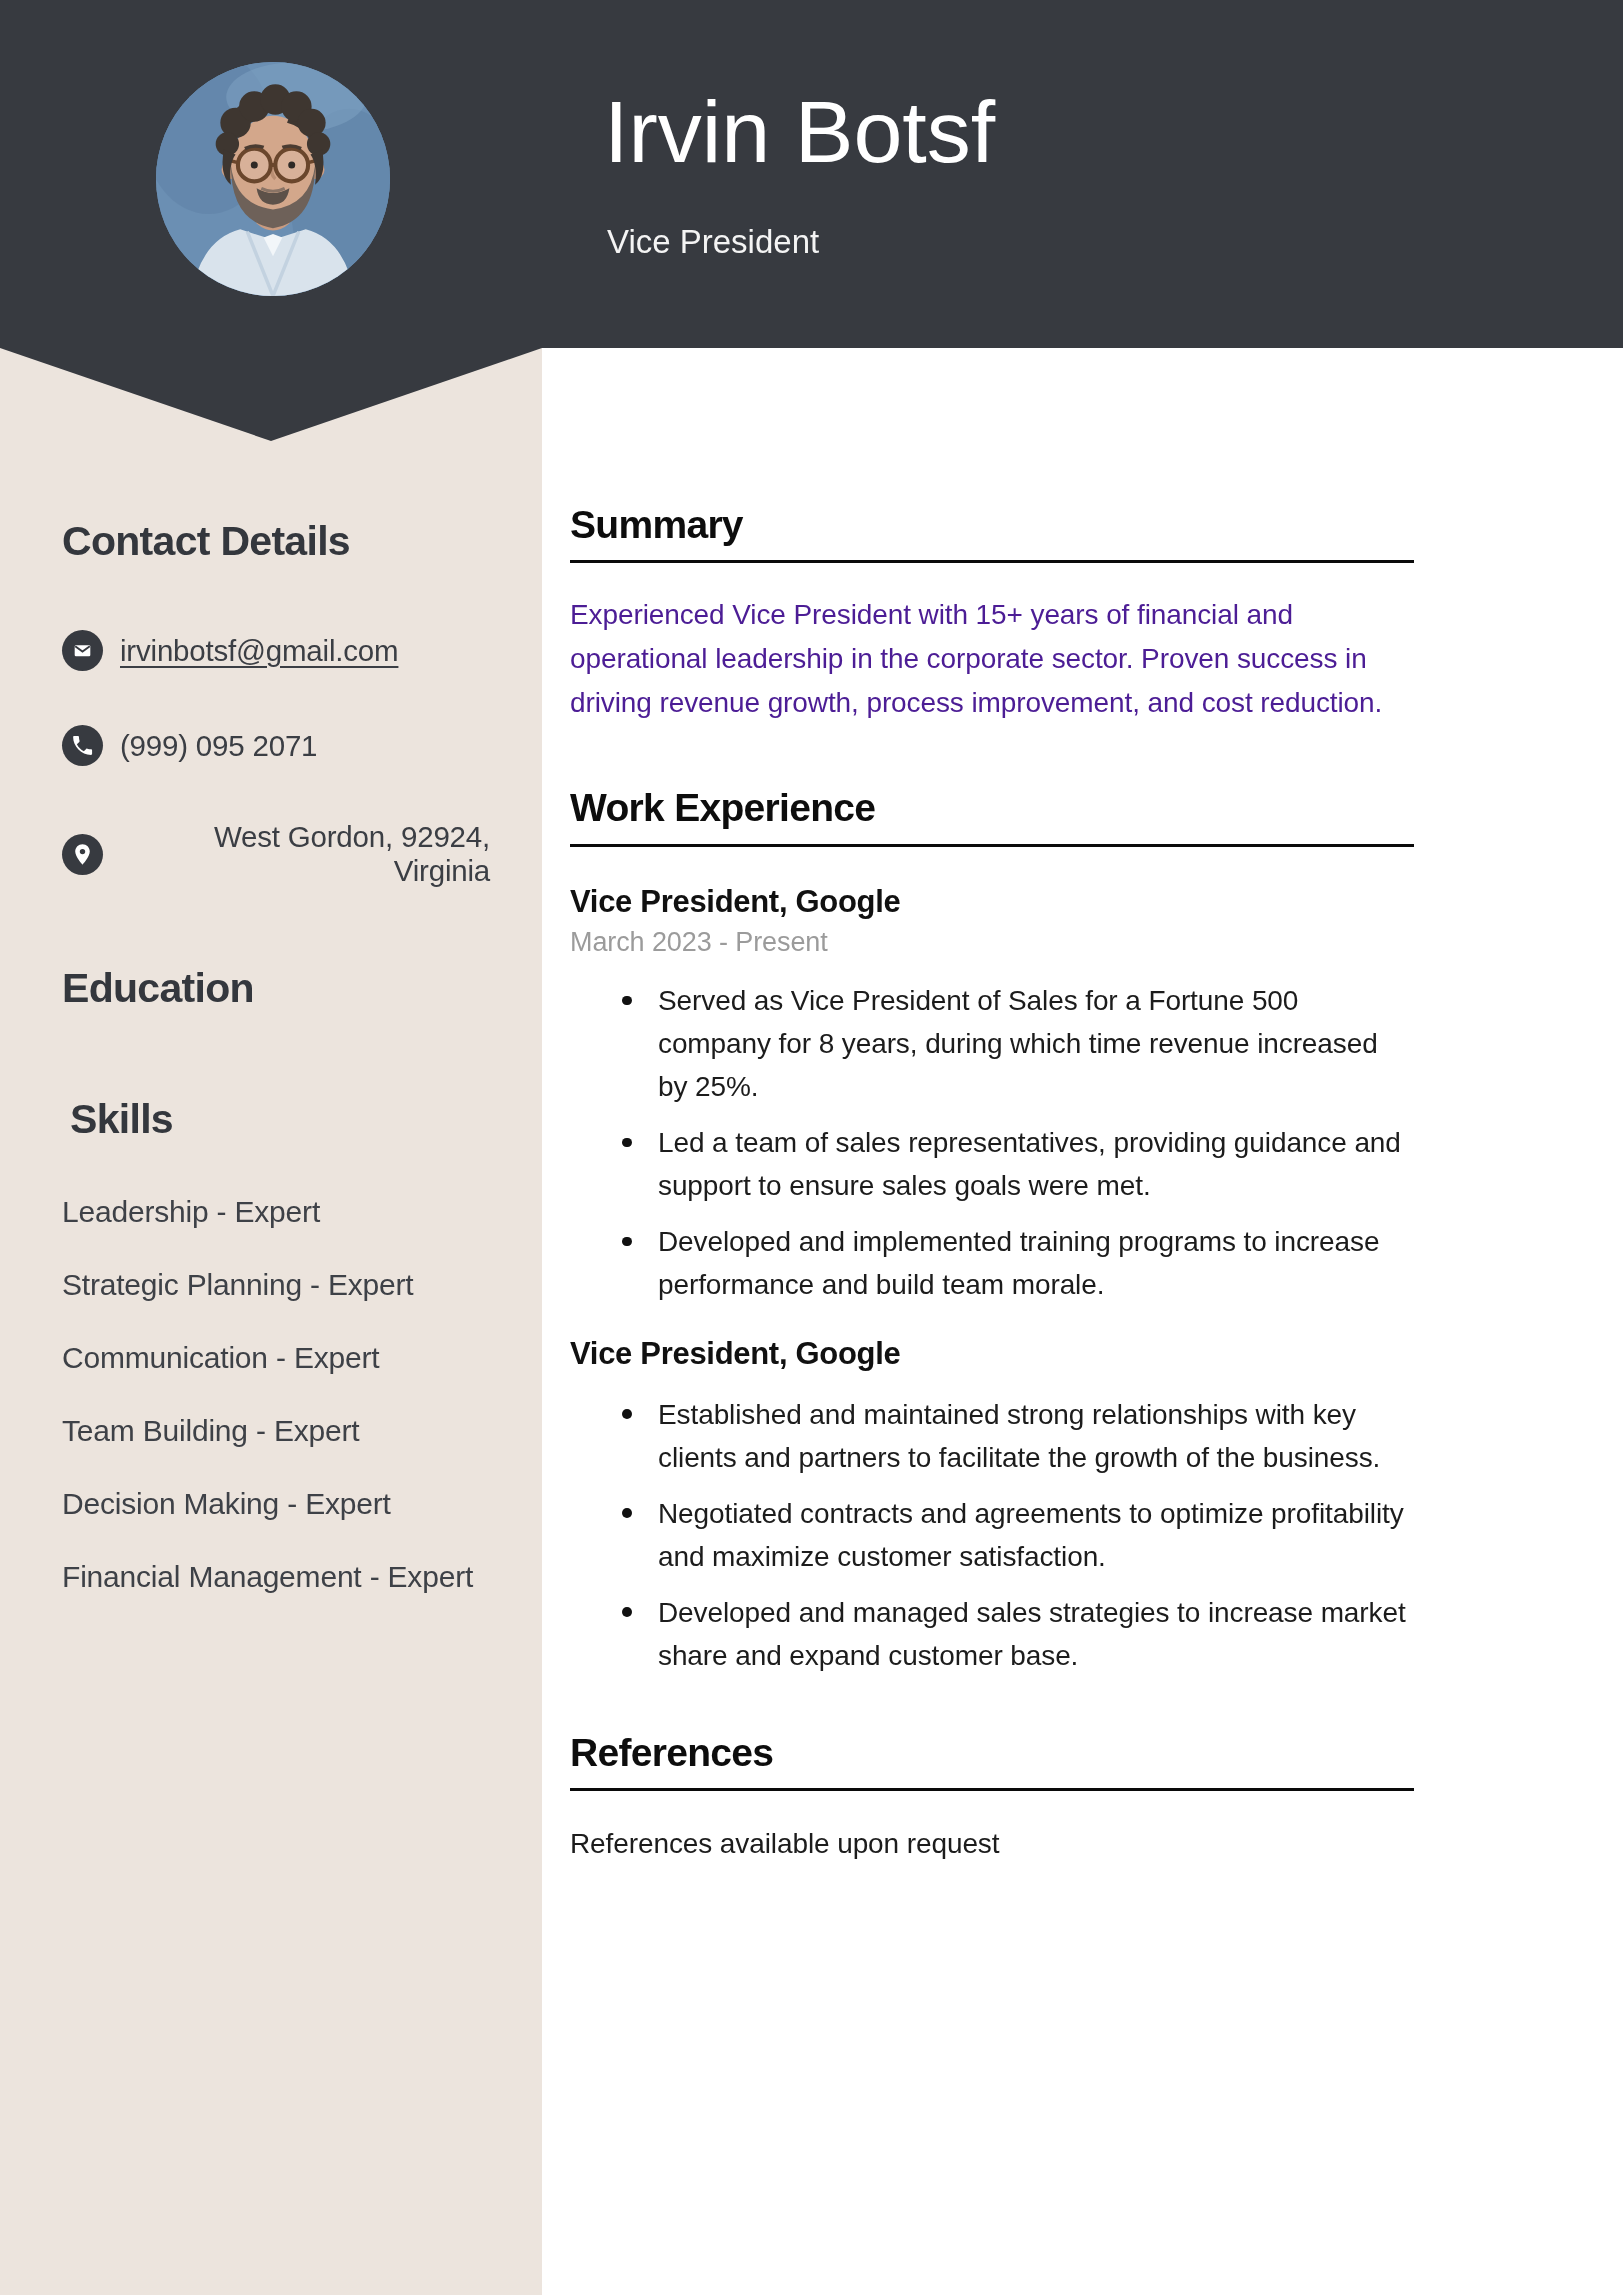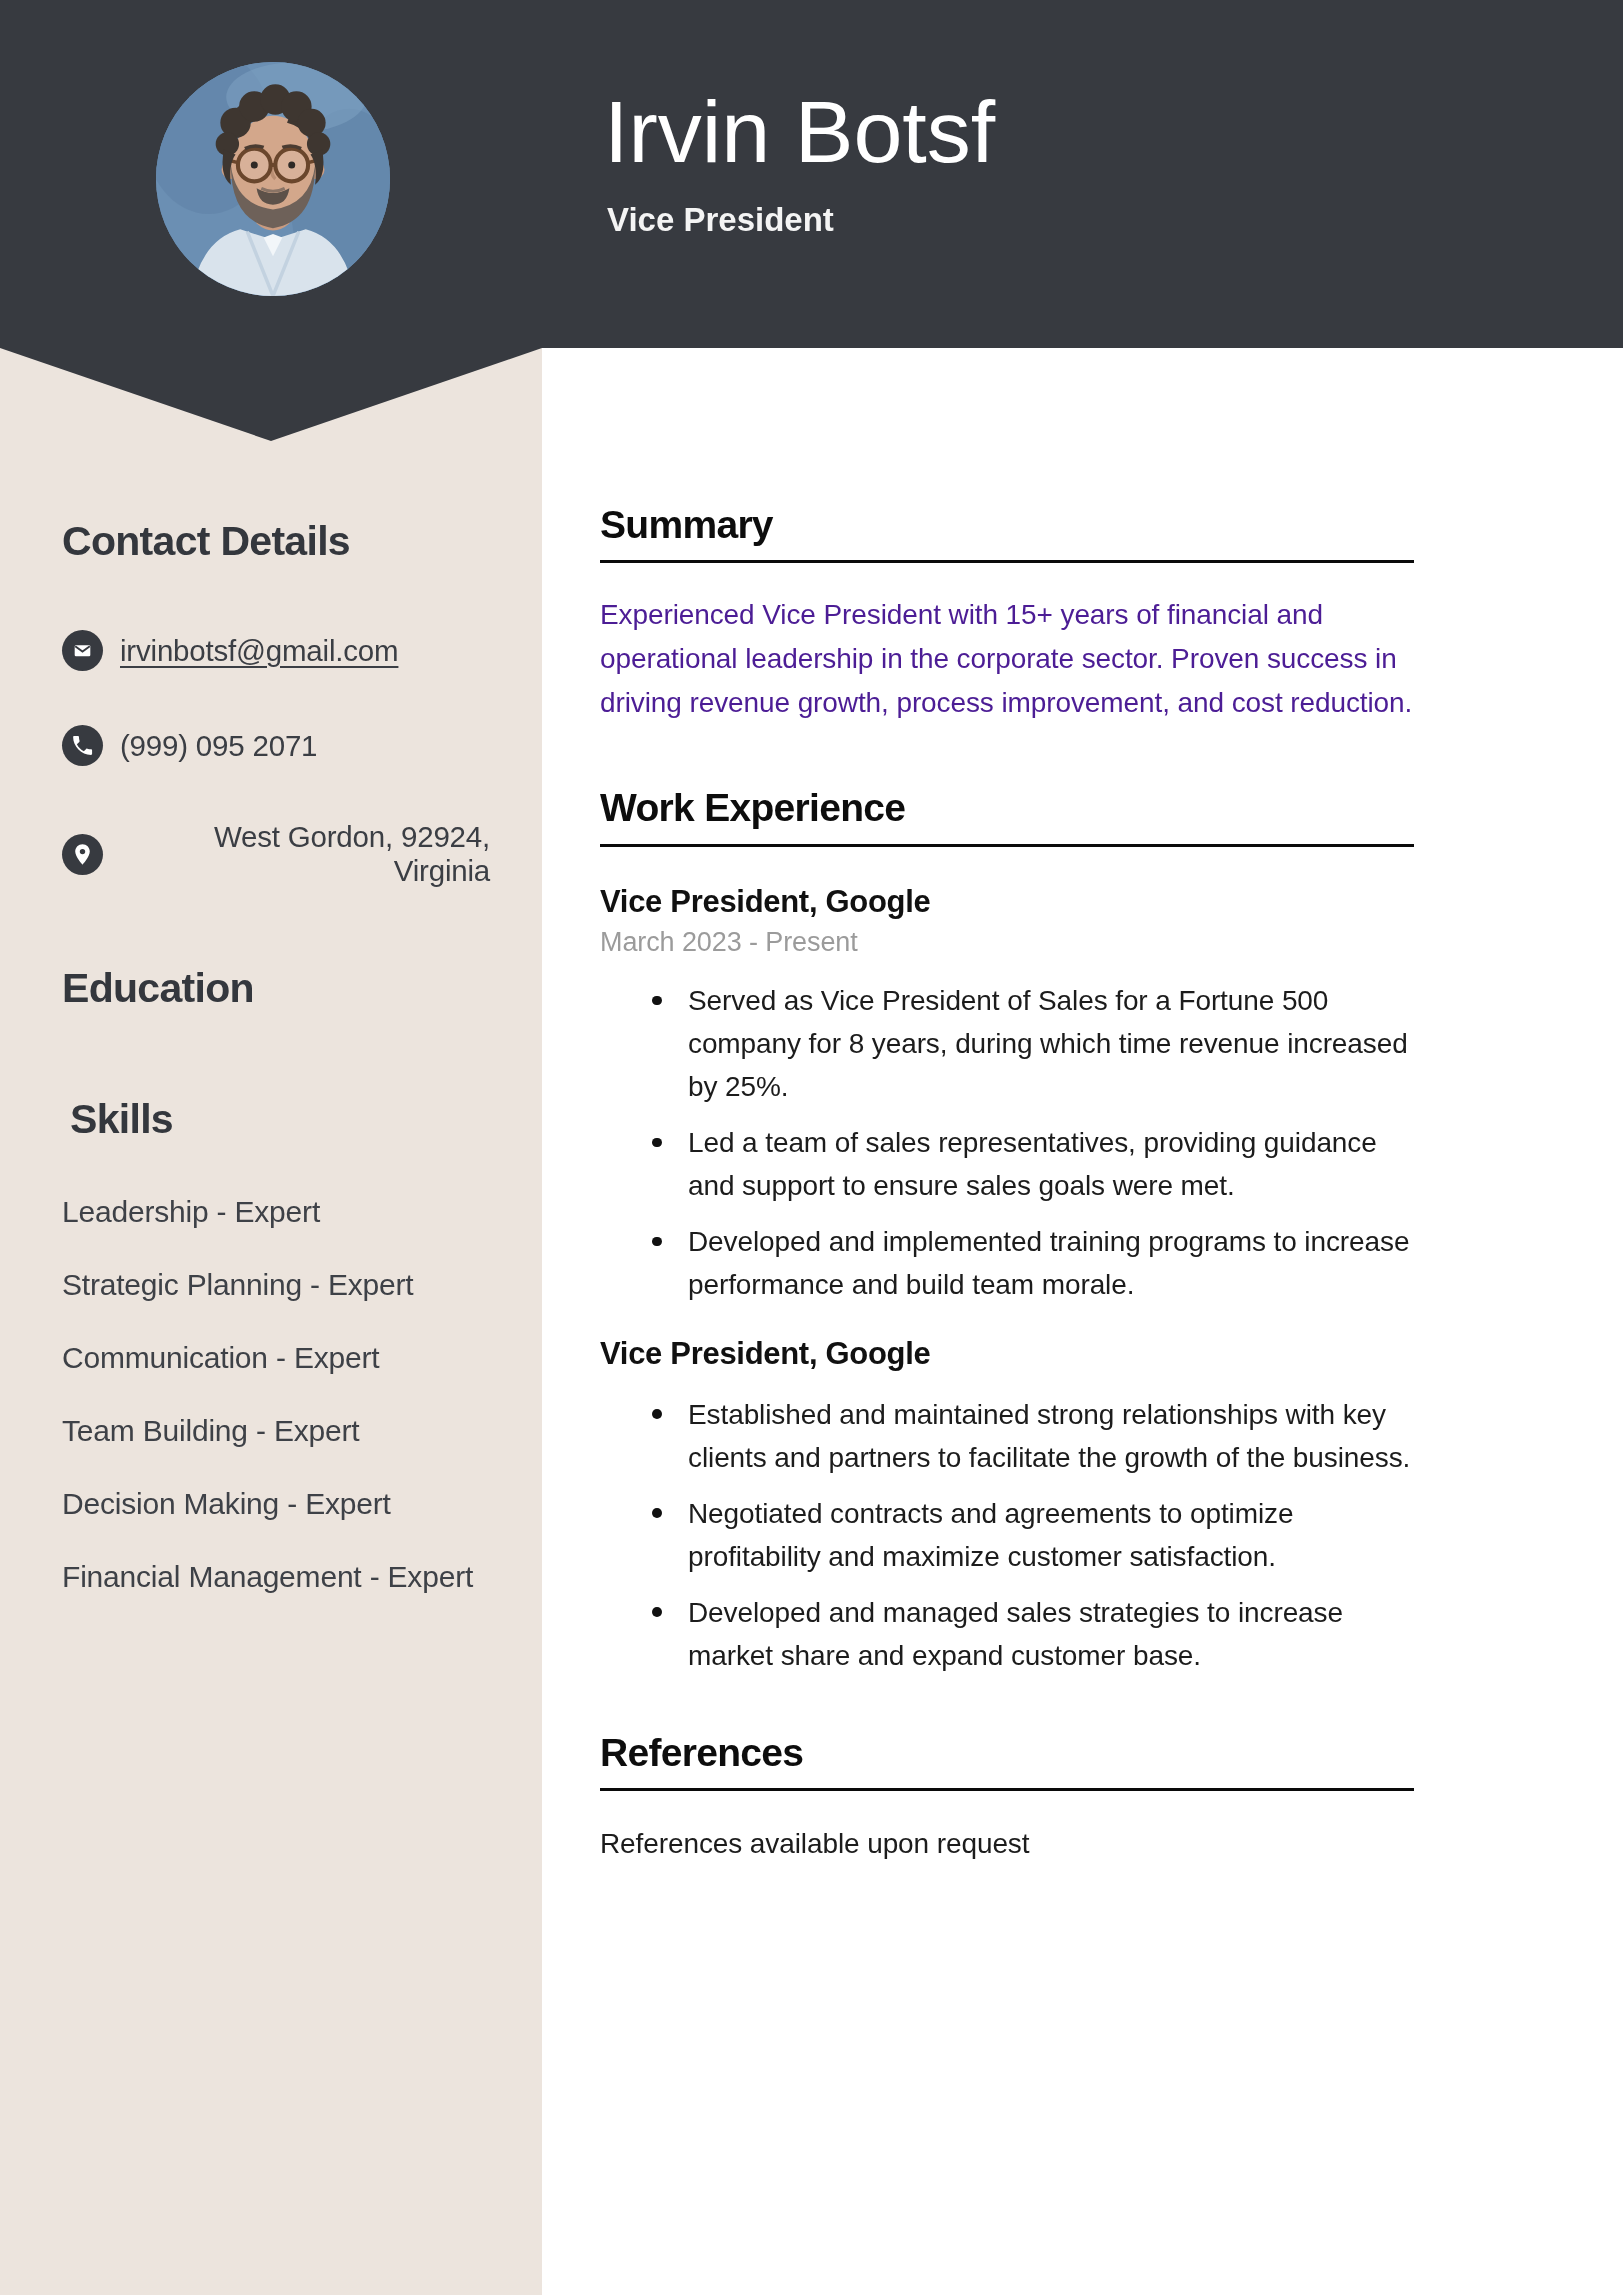--- a/index.html
+++ b/index.html
@@ -53,24 +53,24 @@
     left: 604px; top: 84px;
     color: #ffffff;
     font-size: 88px;
     font-weight: 300;
     letter-spacing: 0px;
     line-height: 1.1;
     white-space: nowrap;
   }
   .header-title {
     position: absolute;
-    left: 607px; top: 200px;
+    left: 607px; top: 222px;
     color: #f4f4f4;
     font-size: 33px;
-    font-weight: 700;
+    font-weight: 400;
     line-height: 1.2;
     white-space: nowrap;
   }
 
   
   .sidebar-content {
     position: absolute;
     left: 0; top: 441px;
     width: 526px;
     padding: 0 36px 0 62px;
@@ -152,21 +152,21 @@
     letter-spacing: -0.2px;
     margin-bottom: 40px;
     line-height: 1.1;
   }
 
   
   .main-col {
     position: absolute;
     left: 542px; top: 348px;
     width: 922px;
-    padding: 0 50px 0 58px;
+    padding: 0 50px 0 28px;
     color: #1e1e1e;
   }
   .section-heading {
     margin: 0;
     font-size: 39px;
     font-weight: 700;
     color: #0d0d0d;
     letter-spacing: -0.7px;
     padding-bottom: 14.4px;
     border-bottom: 3.3px solid #0a0a0a;

